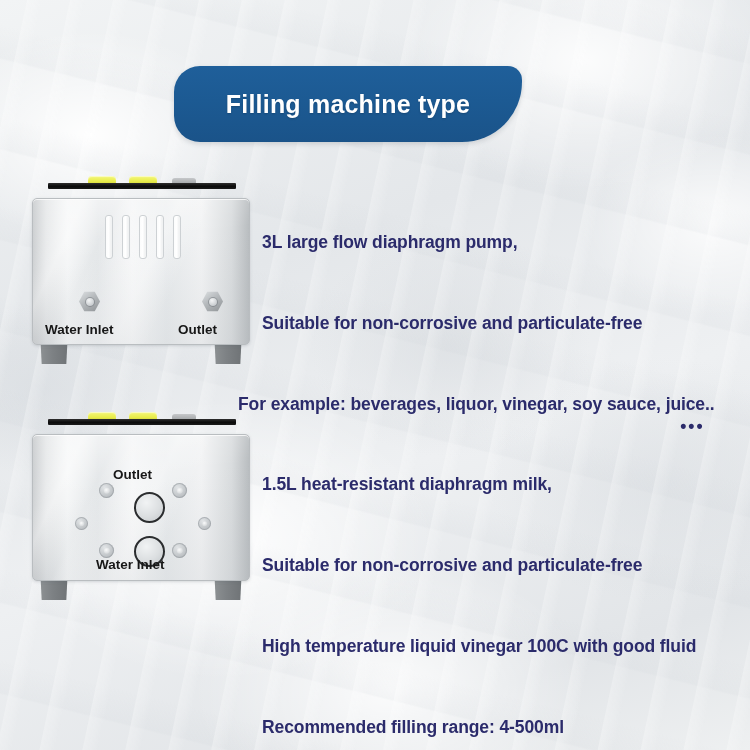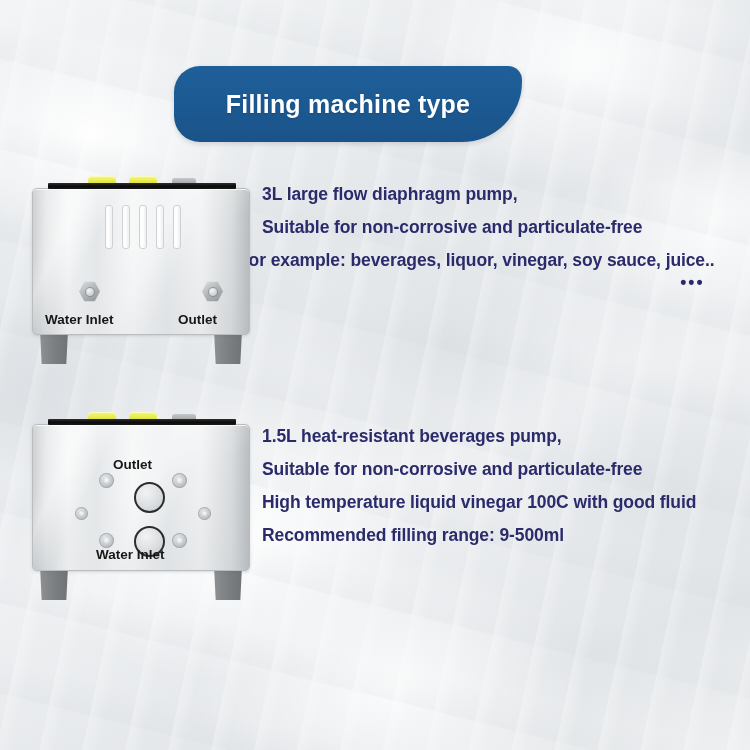--- a/index.html
+++ b/index.html
@@ -105,21 +105,21 @@
   }
   .m-cap.g1 {
     left: 146px; width: 24px; top: 6px; height: 7px;
     background: linear-gradient(180deg, #c6c8ca 0%, #a9acae 70%, #97999b 100%);
     border-radius: 3px;
   }
 
   .m-body {
     position: absolute;
     left: 6px;
-    top: 16px;
+    top: 26px;
     width: 216px;
     height: 145px;
     border-radius: 5px;
     border: 1px solid #b9bdc0;
     background:
       linear-gradient(115deg,
         rgba(255,255,255,.0) 0%,
         rgba(255,255,255,.55) 18%,
         rgba(255,255,255,.0) 30%,
         rgba(255,255,255,.45) 52%,
@@ -250,21 +250,21 @@
   .spec {
     position: absolute;
     color: #2b2b6b;
     font-size: 17.5px;
     font-weight: bold;
     letter-spacing: -0.1px;
     white-space: nowrap;
   }
   .spec.block1 { left: 262px; top: 178px; }
   .spec.block2 { left: 262px; top: 420px; }
-  .spec .line { line-height: 33px; }
+  .spec .line { line-height: 33px; margin-top: 48px; }
   .spec .line.indent-a { padding-left: 25px; }
   .spec .line.indent-c { padding-left: 4px; }
   .ellipsis-row {
     text-align: right;
     line-height: 10px;
     padding-right: 10px;
     font-size: 17.5px;
     letter-spacing: 2px;
   }
 </style>
@@ -341,19 +341,19 @@
       <div class="bolt b6"></div>
 
       <div class="port-big top"></div>
       <div class="port-big bottom"></div>
 
       <div class="m-label inlet2">Water Inlet</div>
     </div>
   </div>
 
   <div class="spec block2">
-    <div class="line">1.5L heat-resistant beverages pump,</div>
+    <div class="line">1.5L heat-resistant diaphragm milk,</div>
     <div class="line">Suitable for non-corrosive and particulate-free</div>
     <div class="line">High temperature liquid vinegar 100C with good fluid</div>
-    <div class="line">Recommended filling range: 9-500ml</div>
+    <div class="line">Recommended filling range: 4-500ml</div>
   </div>
 
 </div>
 
 </body></html>

